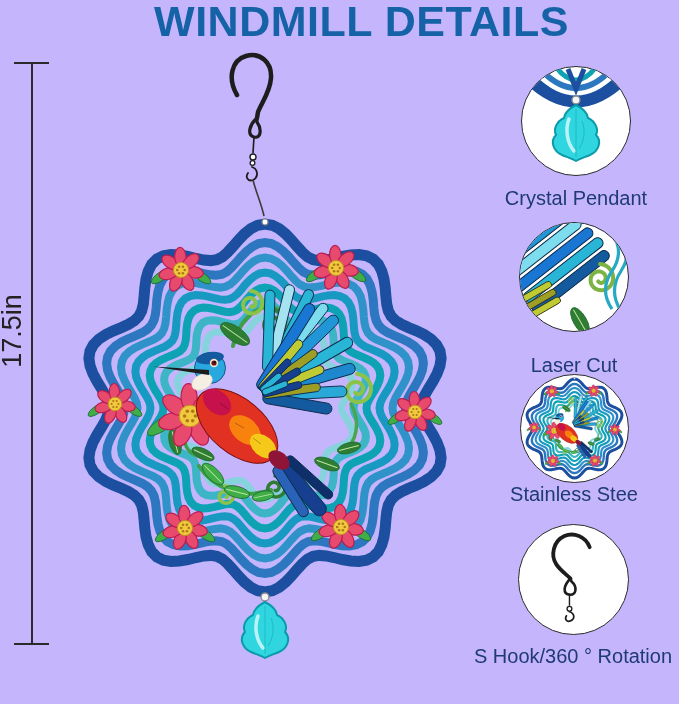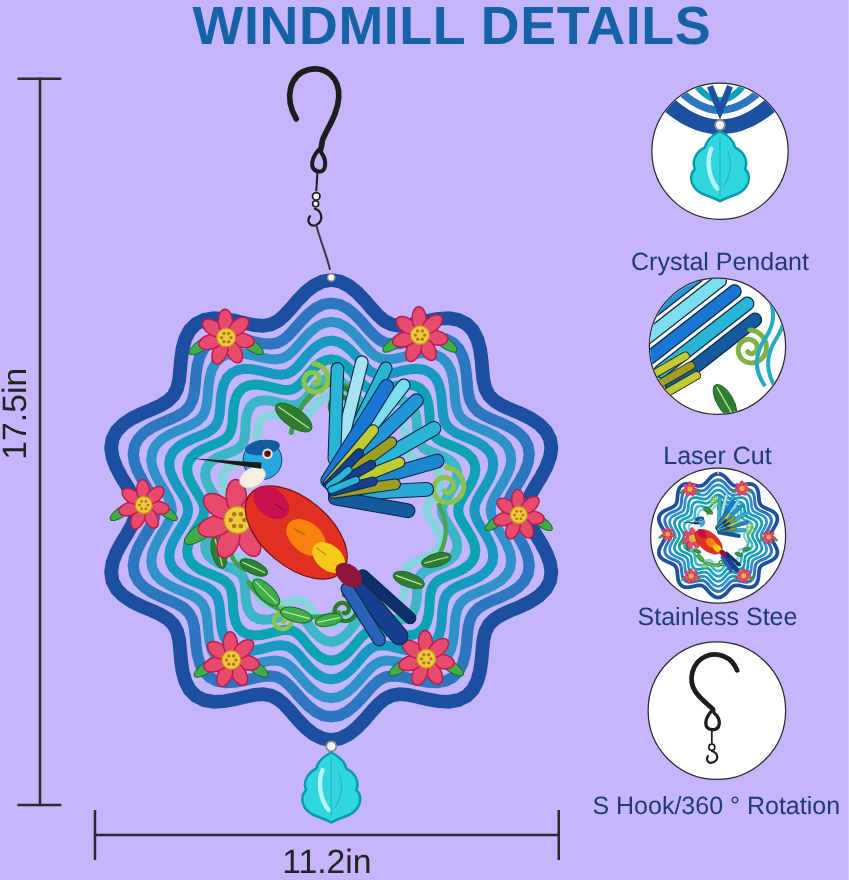--- a/index.html
+++ b/index.html
@@ -22,24 +22,24 @@
   .htick.left{left:0}.htick.right{right:0}
   .hlabel{position:absolute;top:26px;left:0;width:100%;text-align:center;font-size:27px;color:#222}
   
   .art{position:absolute;left:60px;top:50px}
   
   .feat{position:absolute;width:208px;text-align:center}
   .fcircle{margin:0 auto;border:1.4px solid var(--circle-border,#2b2b2b);border-radius:50%;
            overflow:hidden;background:#fff}
   .fcircle svg{display:block;width:100%;height:100%}
   .flabel{margin-top:8px;font-size:20px;color:var(--label-navy,#1f3a76)}
-  .f0{left:472px;top:66px}.f0 .fcircle{width:108px;height:108px}.f0 .flabel{margin-top:23px}
+  .f0{left:472px;top:66px}.f0 .fcircle{width:108px;height:108px}.f0 .flabel{margin-top:11px}
   .f1{left:470px;top:222px}.f1 .fcircle{width:108px;height:108px}.f1 .flabel{margin-top:22px}
   .f2{left:470px;top:374px}.f2 .fcircle{width:107px;height:107px}.f2 .flabel{margin-top:0}
-  .f3{left:469px;top:513px}.f3 .fcircle{width:109px;height:109px}.f3 .flabel{margin-top:10px}
+  .f3{left:469px;top:524px}.f3 .fcircle{width:109px;height:109px}.f3 .flabel{margin-top:10px}
 </style>
 </head>
 <body>
 
 <div class="page">
 
   <h1 class="title">WINDMILL DETAILS</h1>
 
   <div class="vdim">
     <div class="vline"></div>
@@ -417,26 +417,20 @@
     C 213,604.5 208,606 205,608
     C 202,606 197,604.5 191,602
     C 182,598 179,588 185,582
     C 182,576 186,568 193,565
     C 194,559 199,555 205,552 Z" fill="#2fd6e0" stroke="#0a9aaa" stroke-width="2" stroke-linejoin="round"></path>
   <path d="M 198,566 C 194,576 196,590 203,598" stroke="#b9f3f6" stroke-width="3.5" fill="none" stroke-linecap="round"></path>
   <path d="M 205,556 L 205,604" stroke="#0a9aaa" stroke-width="1" opacity="0.45"></path>
   <path d="M 211,568 C 215,578 213,588 208,596" stroke="#0d9fae" stroke-width="1" fill="none" opacity="0.5"></path>
     </svg>
 
-  <div class="hdim">
-    <div class="hline"></div>
-    <div class="htick left"></div>
-    <div class="htick right"></div>
-    <span class="hlabel">11.2in</span>
-  </div>
 
   <div class="feat f0">
     <div class="fcircle">
       <svg id="icon-0" viewBox="0 0 108 108">
   <path d="M6,10 Q54,58 102,10" stroke="#1c4f9f" stroke-width="13" fill="none"></path>
   <path d="M16,6 Q54,44 92,6" stroke="#fff" stroke-width="7" fill="none"></path>
   <path d="M20,4 Q54,38 88,4" stroke="#2c77c0" stroke-width="6" fill="none"></path>
   <path d="M30,2 Q54,30 78,2" stroke="#fff" stroke-width="4" fill="none"></path>
   <path d="M34,0 Q54,26 74,0" stroke="#0da3b5" stroke-width="5" fill="none"></path>
   <path d="M46,2 L54,22 L62,2" fill="none" stroke="#1c4f9f" stroke-width="5"></path>

